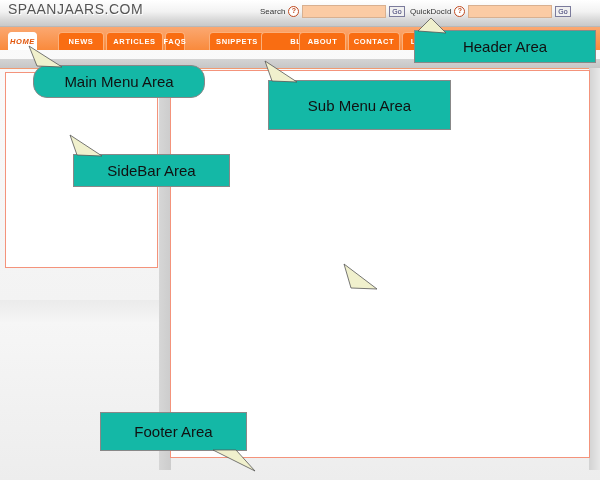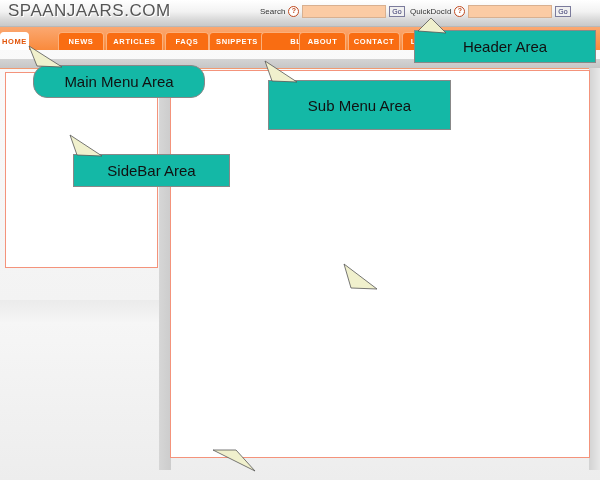--- a/index.html
+++ b/index.html
@@ -22,21 +22,21 @@
   .bg-bot   { top: 322px; height: 158px; background: linear-gradient(#f6f6f6, #ededed); }
 
   
   #header {
     position: absolute; left: 0; top: 0; width: 600px; height: 26px;
     background: linear-gradient(#ffffff 0%, #f2f2f2 45%, #d9d9d9 75%, #c9c9c9 100%);
     border-bottom: 1px solid #b8b8b8;
   }
   #logo {
     position: absolute; left: 8px; top: 1px;
-    font-size: 17px; letter-spacing: .5px;
+    font-size: 14px; letter-spacing: .5px;
     font-weight: normal;
     color: #555;
     text-shadow: 1px 1px 0 #fff;
     font-family: "Liberation Sans", sans-serif;
   }
   .search-group {
     position: absolute; top: 5px;
     display: flex; align-items: center; gap: 3px;
     font-size: 8px; color: #333;
   }
@@ -164,24 +164,24 @@
 
     <div class="search-group" id="quickdoc-group">
       <span class="sg-label">QuickDocId</span>
       <span class="help-icon">?</span>
       <input class="txt-input" type="text" value="" style="">
       <button class="go-btn">Go</button>
     </div>
   </div>
 
   <div id="mainmenu">
-      <div class="tab active" style="left: 0; width: 29px;">HOME</div>
+      <div class="tab active" style="left: 8px; width: 29px; font-style: italic;">HOME</div>
       <div class="tab" style="left: 58px; width: 46px;">NEWS</div>
       <div class="tab" style="left: 106px; width: 57px;">ARTICLES</div>
-      <div class="tab" style="left: 165px; width: 44px;">FAQS</div>
+      <div class="tab" style="left: 165px; width: 20px;">FAQS</div>
       <div class="tab" style="left: 209px; width: 56px;">SNIPPETS</div>
       <div class="tab" style="left: 261px; width: 48px; padding-left: 40px;">BLOGS</div>
       <div class="tab" style="left: 299px; width: 47px;">ABOUT</div>
       <div class="tab" style="left: 348px; width: 52px;">CONTACT</div>
       <div class="tab" style="left: 402px; width: 44px;">LOGIN</div>
     </div>
 
   <div id="submenu"></div>
 
   <div id="col-divider"></div>
@@ -201,20 +201,23 @@
 
   <div class="callout" id="callout-submenu">
     <span>Sub Menu Area</span>
   </div>
 
   <div class="callout" id="callout-sidebar">
     <span>SideBar Area</span>
   </div>
 
 
+  <div class="callout" id="callout-footer">
+    <span>Footer Area</span>
+  </div>
 
   <svg class="callout-tail" style="left:0; top:0; width:600px; height:480px;" viewBox="0 0 600 480">
 
     <polygon points="418,31 431,18 446,33" fill="#f0f0cd" stroke="#555" stroke-width="0.8"></polygon>
 
     <polygon points="37,66 29,46 62,67" fill="#f0f0cd" stroke="#555" stroke-width="0.8"></polygon>
 
     <polygon points="272,81 265,61 297,82" fill="#f0f0cd" stroke="#555" stroke-width="0.8"></polygon>
 
     <polygon points="77,155 70,135 102,156" fill="#f0f0cd" stroke="#555" stroke-width="0.8"></polygon>

